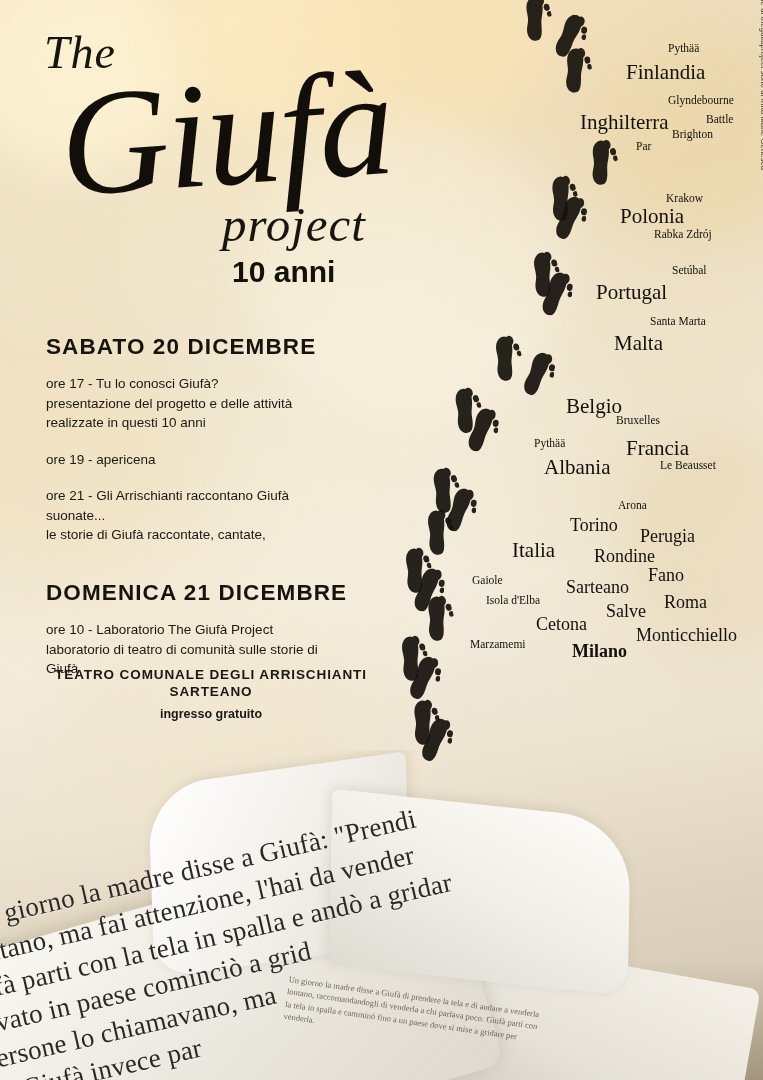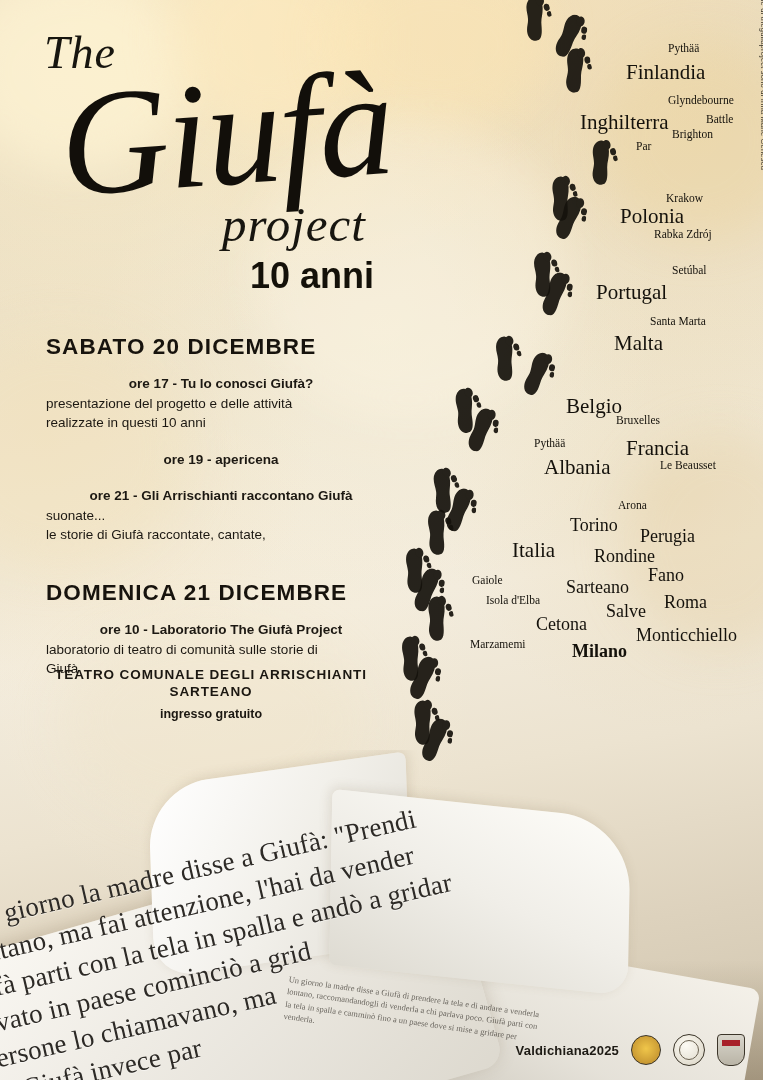--- a/index.html
+++ b/index.html
@@ -132,39 +132,39 @@
     position: absolute;
     left: 222px; top: 196px;
     font-family: "Liberation Serif", serif;
     font-style: italic;
     font-size: 49px;
     color: #17150f;
     letter-spacing: 1px;
   }
   #title-anni {
     position: absolute;
-    left: 250px; top: 255px;
-    font-size: 36px;
+    left: 232px; top: 255px;
+    font-size: 30px;
     font-weight: bold;
     color: #141109;
     letter-spacing: 0px;
   }
 
   
   #programme { position: absolute; left: 46px; top: 334px; width: 350px; color: #1c1812; }
   .day-head {
     font-size: 22.5px;
     font-weight: bold;
     letter-spacing: 1.1px;
     margin: 0 0 14px 0;
     color: #17130d;
   }
   .slot { margin-bottom: 17px; }
   .slot-line { font-size: 13.5px; line-height: 1.45; }
-  .slot-line.b { font-weight: bold; text-align: center; }
+  .slot-line.b { font-weight: normal; }
   .gap-day { height: 18px; }
 
   #venue {
     position: absolute;
     left: 46px; top: 666px;
     width: 330px;
     text-align: center;
     color: #1b1711;
   }
   #venue .v1 { font-size: 13.5px; font-weight: bold; letter-spacing: .9px; line-height: 1.35; }
@@ -523,22 +523,14 @@
         <div class="l">ontano, ma fai attenzione, l'hai da vender</div>
         <div class="l">ufà parti con la tela in spalla e andò a gridar</div>
         <div class="l">ivato in paese cominciò a grid</div>
         <div class="l">ersone lo chiamavano, ma</div>
         <div class="l">a Giufà invece par</div>
         <div class="l">n da qua, c</div>
       </div>
     <div id="newsprint-fine">Un giorno la madre disse a Giufà di prendere la tela e di andare a venderla lontano, raccomandandogli di venderla a chi parlava poco. Giufà partì con la tela in spalla e camminò fino a un paese dove si mise a gridare per venderla.</div>
   </div>
 
-  <div id="logos">
-    <div class="logo-valdi">
-      <span>Valdichiana2025</span>
-    </div>
-    <div class="logo-sun"></div>
-    <div class="logo-circle"></div>
-    <div class="logo-shield"></div>
-  </div>
 
 </div>
 
 </body></html>

